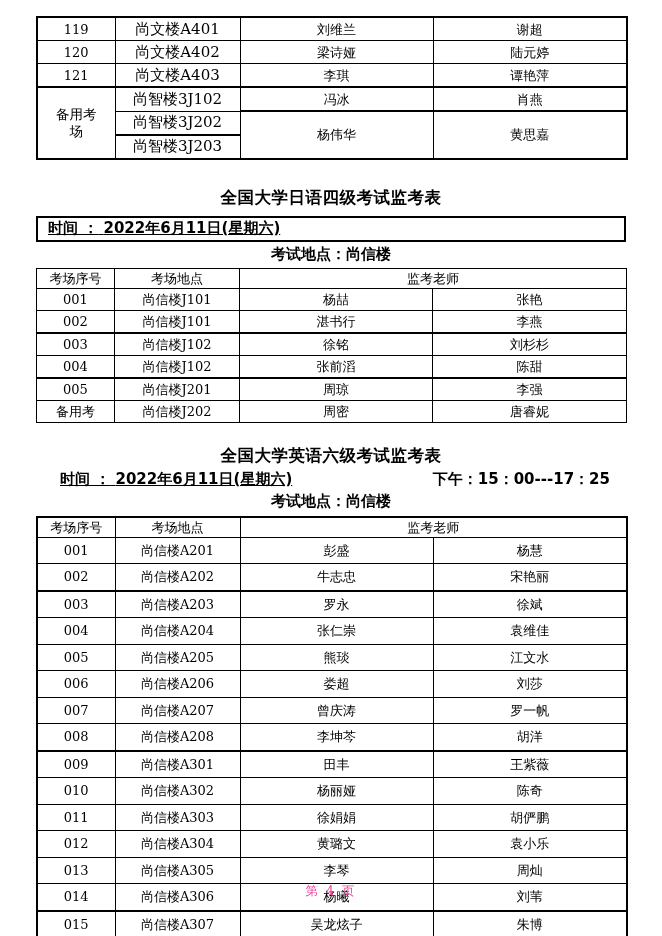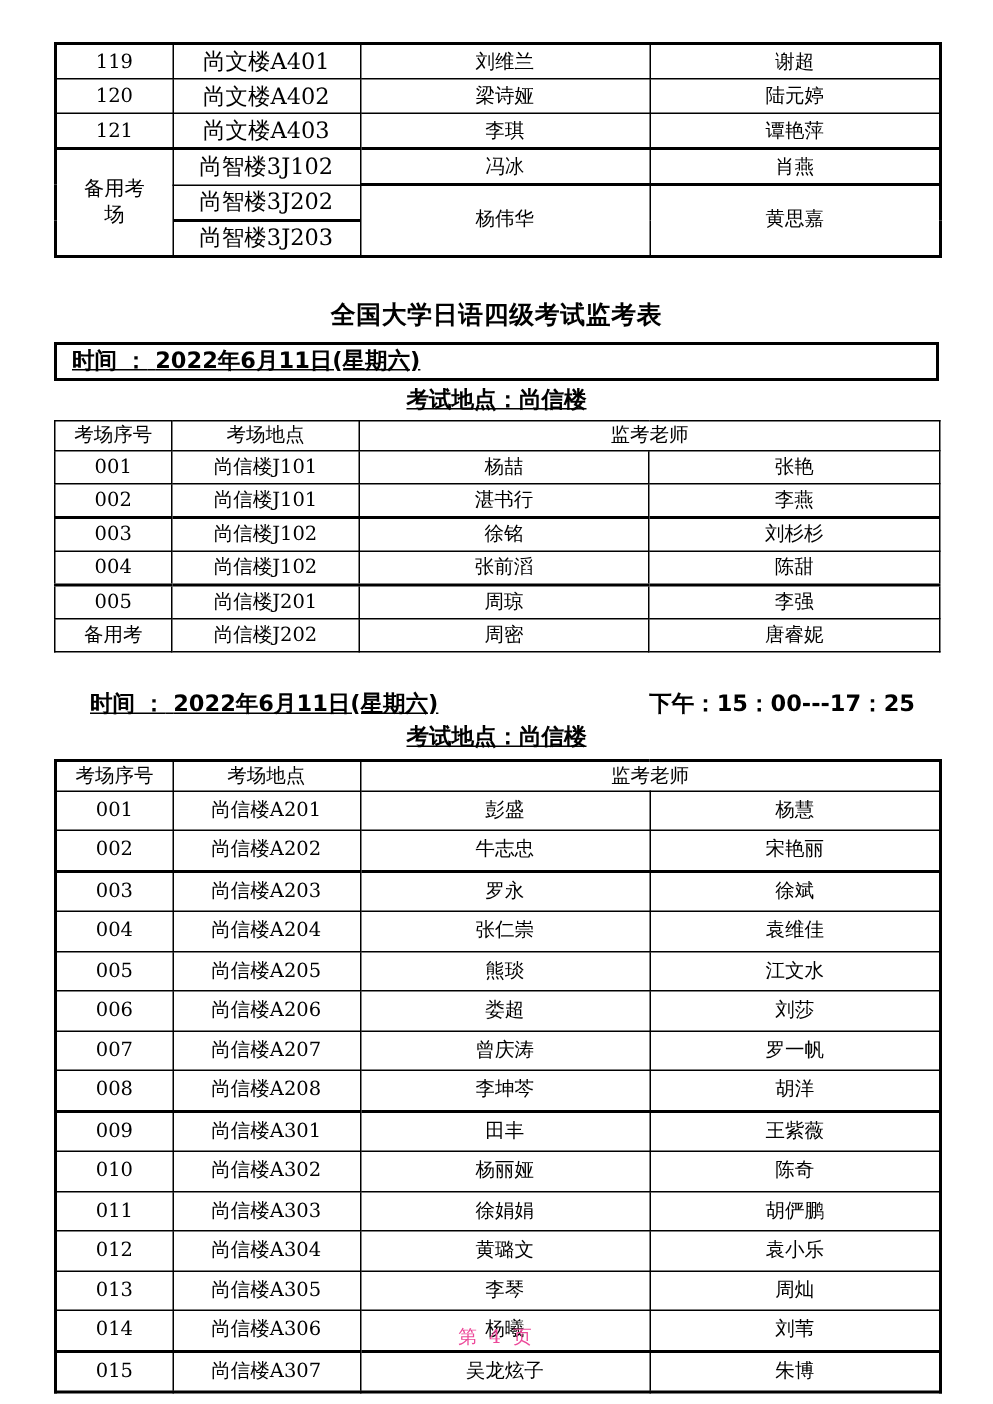--- a/index.html
+++ b/index.html
@@ -14,21 +14,21 @@
     color: #000000;
     position: relative;
     overflow: hidden;
   }
 
   .page {
     position: relative;
     width: 662px;
     height: 936px;
     box-sizing: border-box;
-    padding: 16px 36px;
+    padding: 4px 36px;
     border-radius: 17px;
   }
 
   
   table.sheet {
     border-collapse: collapse;
     width: 590px;
     table-layout: fixed;
     font-family: "DejaVu Serif", "Liberation Serif", serif;
   }
@@ -94,21 +94,20 @@
     padding: 1px 16px 2px 24px;
   }
   .time-row .t-left { white-space: nowrap; text-decoration: underline; }
   .time-row .t-right { white-space: nowrap; }
   .venue {
     text-align: center;
     font-family: "DejaVu Sans", "Liberation Sans", sans-serif;
     font-weight: bold;
     font-size: 15px;
     width: 590px;
-    text-decoration: underline;
   }
 
   
   .datatable td { font-size: 13px; }
   .datatable thead td {
     font-size: 13px;
     height: 19px;
   }
   #table-japanese tbody td { height: 21px; }
   #table-english tbody td { height: 25.5px; }
@@ -235,20 +234,21 @@
           <td>尚信楼J202</td>
           <td>周密</td>
           <td>唐睿妮</td>
         </tr>
       </tbody>
     </table>
   </div>
 
   <div class="section">
     <div style="height:22px"></div>
+    <div class="sec-title">全国大学英语六级考试监考表</div>
     <div style="height:2px"></div>
     <div class="time-row plain">
       <span class="t-left"><span>时间 ：</span> <span>2022年6月11日(星期六)</span></span>
       <span class="t-right">下午：15：00---17：25</span>
     </div>
     <div style="height:1px"></div>
     <div class="venue">考试地点：尚信楼</div>
     <div style="height:5px"></div>
     <table class="sheet datatable thick" id="table-english">
       <colgroup>

